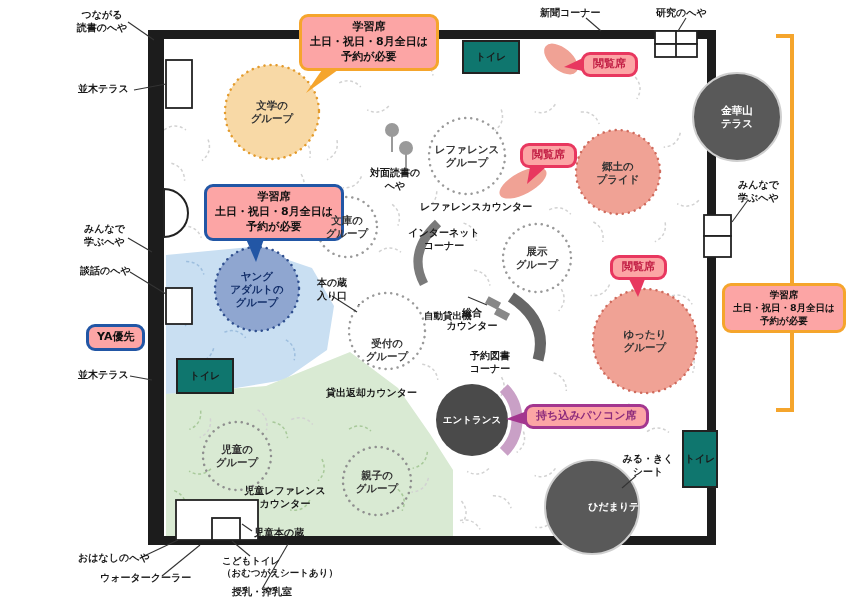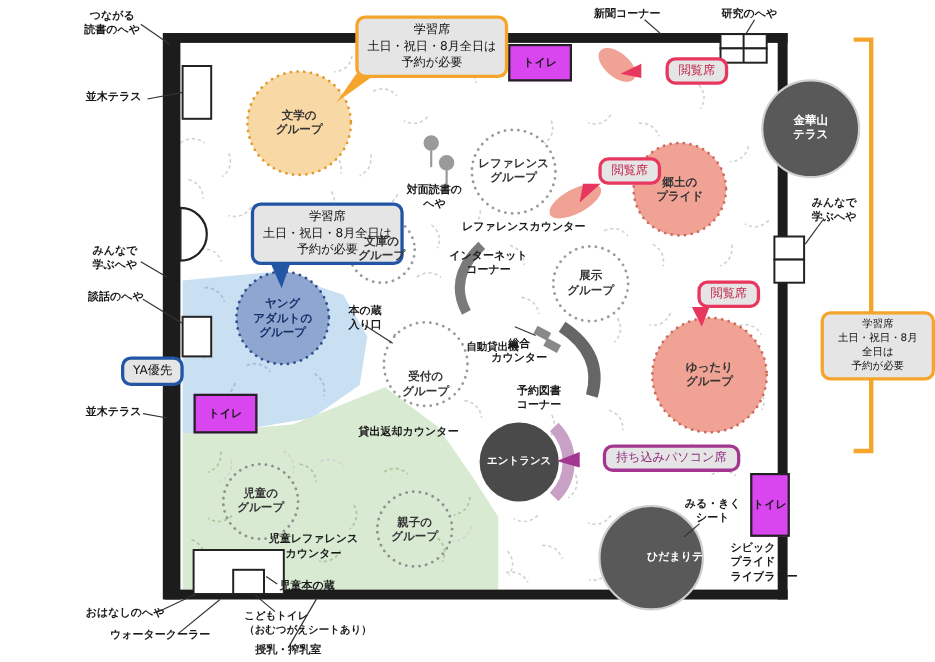--- a/index.html
+++ b/index.html
@@ -7,30 +7,30 @@
          font-family:"DejaVu Sans",sans-serif;}
   svg.base{position:absolute;left:0;top:0;}
   .lbl{position:absolute;font-size:10px;font-weight:bold;color:#1a1a1a;
        white-space:pre-line;line-height:1.3;text-align:center;}
   .lbl.left{text-align:left;}
   .lbl.tiny{font-size:9.5px;}
   .grp{position:absolute;transform:translate(-50%,-50%);font-size:10.5px;font-weight:bold;
        color:#333;white-space:pre-line;line-height:1.25;text-align:center;}
   .grp.white{color:#fff;}
   .grp.navy{color:#14306b;}
-  .callout{position:absolute;background:#e5e5e5;border:3px solid #333;border-radius:9px;
-           padding:3px 8px;font-size:11px;font-weight:normal;color:#111;
-           white-space:pre-line;line-height:1.35;text-align:center;box-sizing:border-box;margin-left:24px;}
+  .callout{position:absolute;background:#fca5a5;border:3px solid #333;border-radius:9px;
+           padding:3px 8px;font-size:11px;font-weight:bold;color:#111;
+           white-space:pre-line;line-height:1.35;text-align:center;box-sizing:border-box;}
   .co-orange{border-color:#f5a52c;}
   .co-blue{border-color:#2256a5;}
   .co-green{border-color:#3aa655;}
   .co-red{border-color:#e8375f;color:#c21f45;padding:2px 9px;}
   .co-purple{border-color:#a3368f;color:#8e2c7c;padding:2px 9px;}
   .callout.small{font-size:9.5px;}
-  .room{position:absolute;background:#d946ef;border:2px solid #222;display:flex;align-items:center;
+  .room{position:absolute;background:#0f766e;border:2px solid #222;display:flex;align-items:center;
         justify-content:center;font-size:10px;font-weight:bold;color:#1a1a1a;box-sizing:border-box;}
 </style>
 </head>
 <body>
 
 <div class="stage">
 
   <svg class="base" width="850" height="602" viewBox="0 0 850 602">
 
     <polygon points="166,255 250,247 312,268 334,306 327,350 284,380 212,392 166,394" fill="#c9dff2"></polygon>
@@ -288,23 +288,20 @@
 入り口</div>
   <div class="lbl tiny" style="left:424px;top:290px;margin-top:20px;">自動貸出機</div>
   <div class="lbl" style="left:441px;top:306px;width:62px;">総合
 カウンター</div>
   <div class="lbl" style="left:458px;top:349px;width:64px;">予約図書
 コーナー</div>
   <div class="lbl" style="left:78px;top:368px;">並木テラス</div>
   <div class="lbl" style="left:326px;top:386px;">貸出返却カウンター</div>
   <div class="lbl" style="left:616px;top:452px;width:64px;">みる・きく
 シート</div>
-  <div class="lbl left" style="left:664px;top:492px;">シビック
-プライド
-ライブラリー</div>
   <div class="lbl" style="left:234px;top:484px;width:102px;">児童レファレンス
 カウンター</div>
   <div class="lbl" style="left:254px;top:526px;">児童本の蔵</div>
   <div class="lbl" style="left:78px;top:551px;">おはなしのへや</div>
   <div class="lbl" style="left:100px;top:571px;">ウォータークーラー</div>
   <div class="lbl left tiny" style="left:222px;top:555px;">こどもトイレ
 （おむつがえシートあり）</div>
   <div class="lbl left" style="left:222px;top:585px;margin-left:10px;">授乳・搾乳室</div>
 
 </div>

